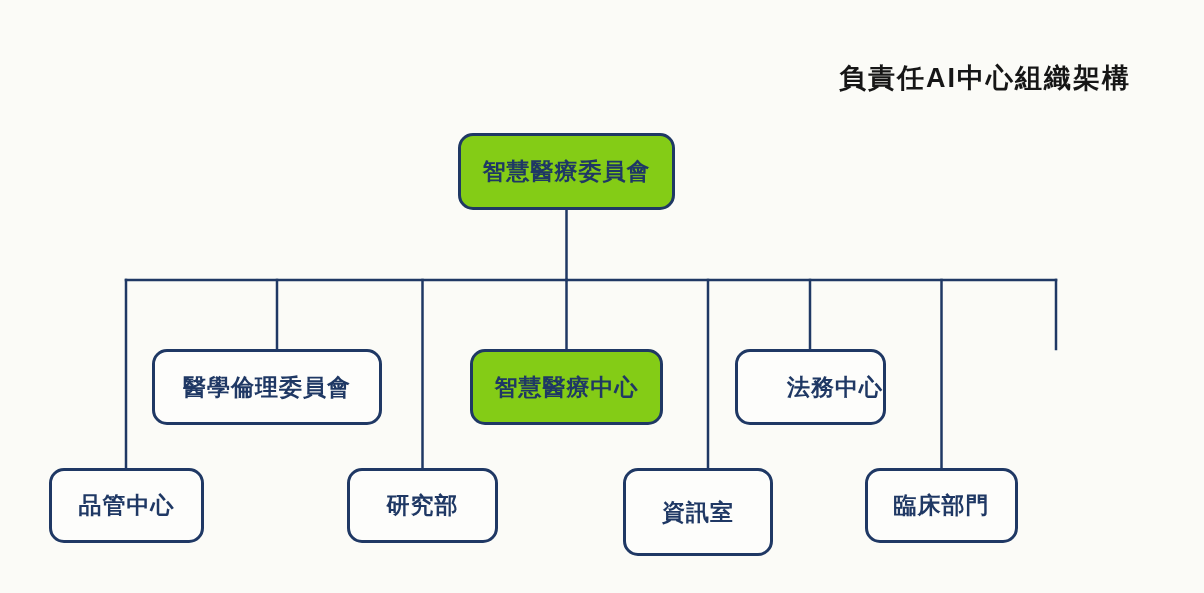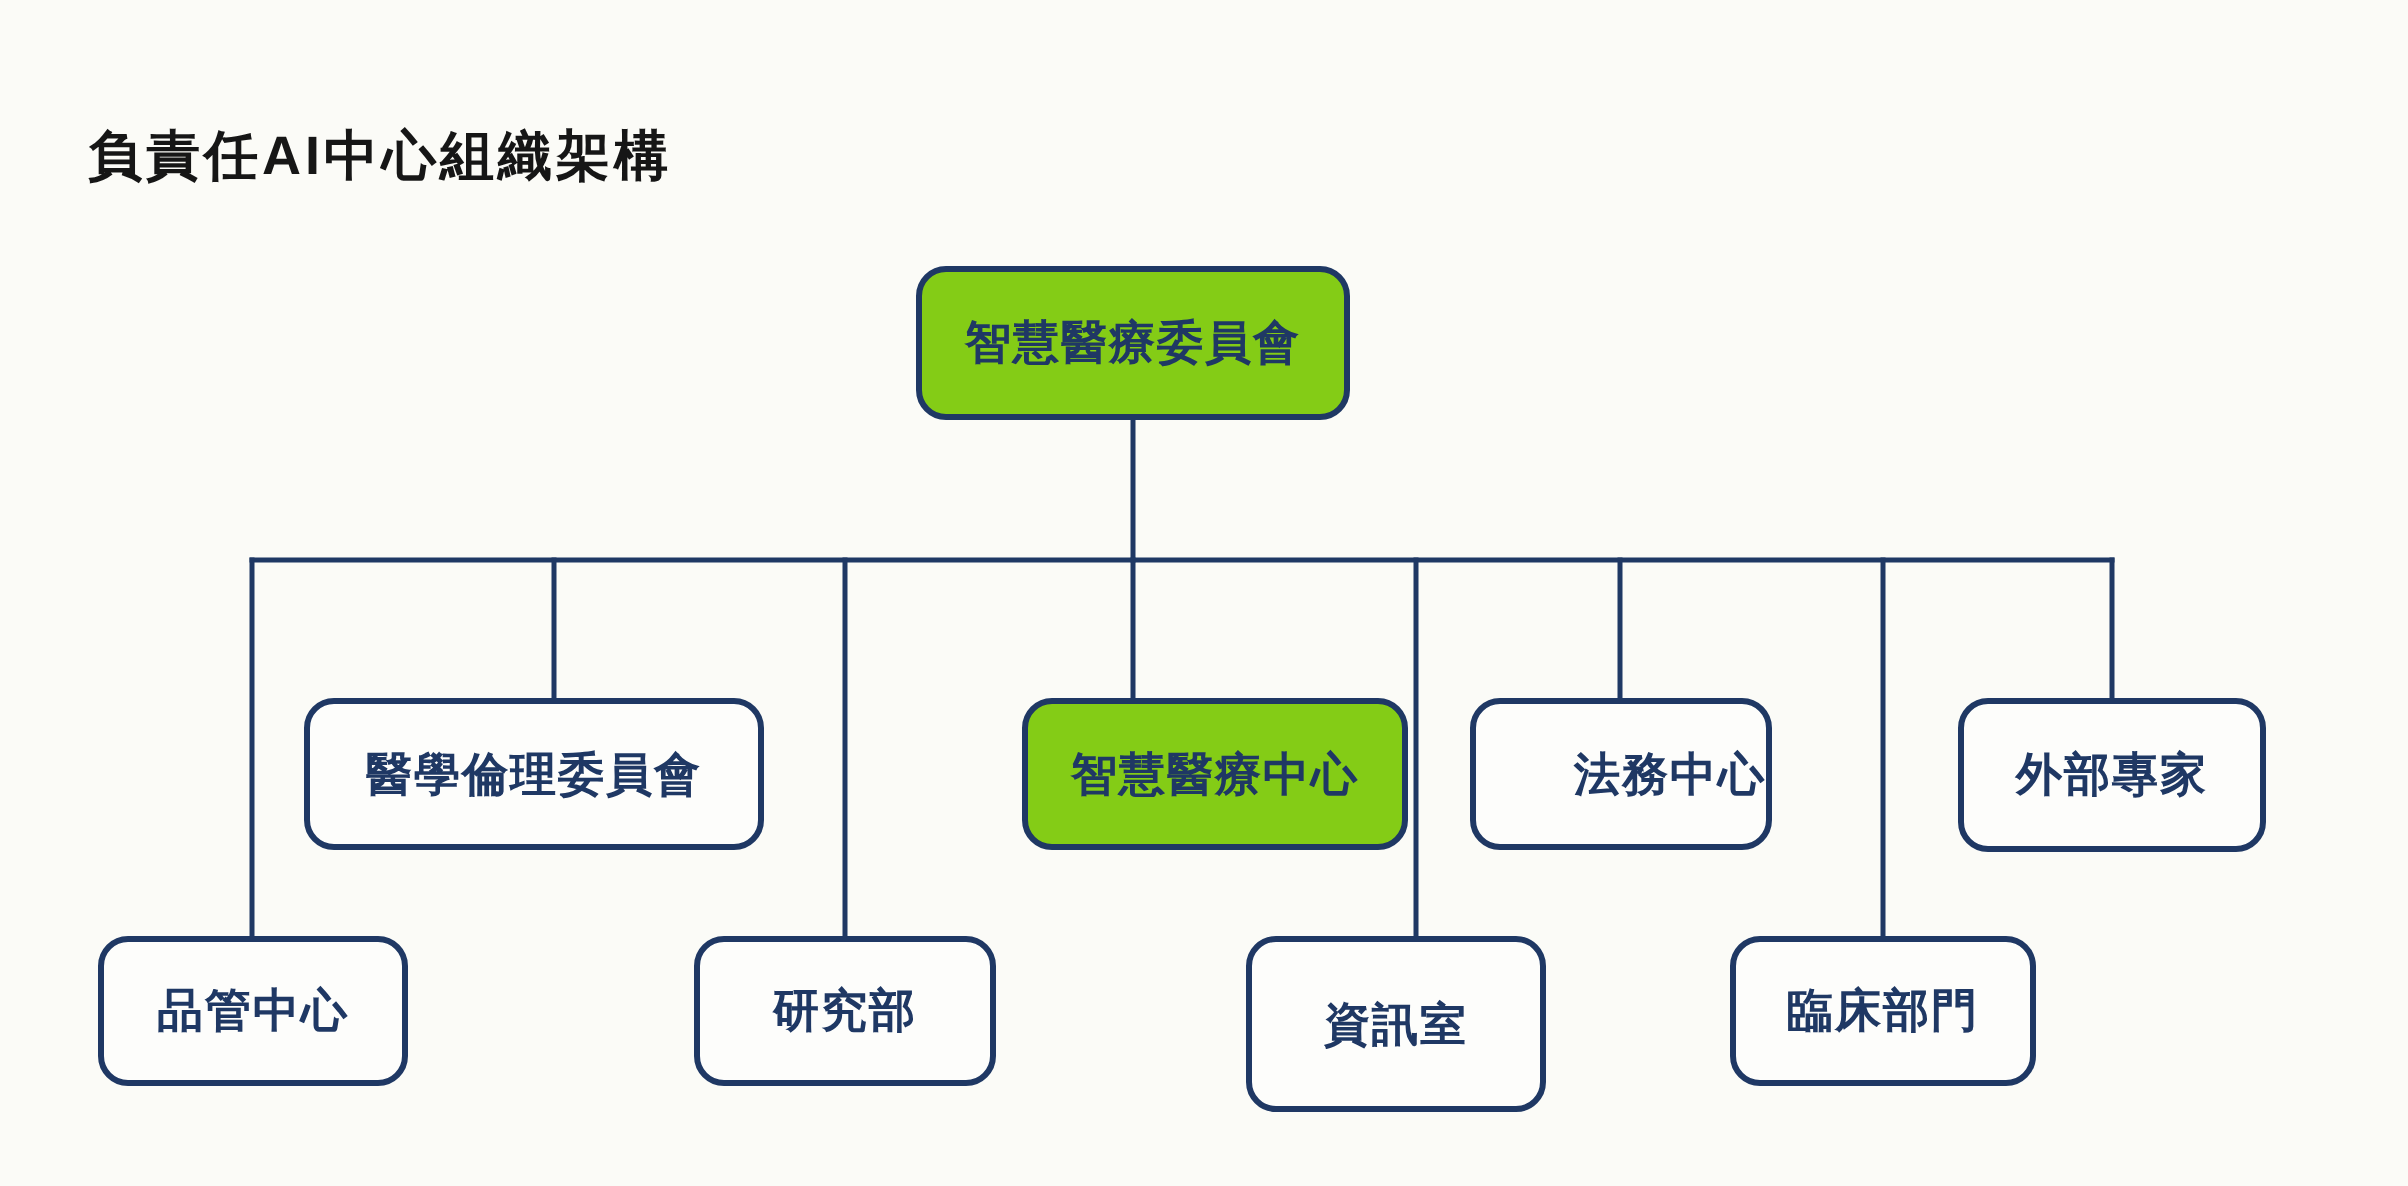--- a/index.html
+++ b/index.html
@@ -12,26 +12,25 @@
     height: 593px;
     background: #fbfbf7;
     font-family: "Liberation Sans", "DejaVu Sans", sans-serif;
     overflow: hidden;
   }
   .chart-title {
     position: absolute;
     left: 0;
     top: 60px;
     width: 1131px;
-    text-align: left;
+    text-align: right;
     font-size: 27px;
     font-weight: 700;
     letter-spacing: 2px;
     color: #161616;
-    padding-left: 44px;
   }
   .connectors {
     position: absolute;
     left: 0;
     top: 0;
     pointer-events: none;
   }
   .connectors line {
     stroke: #1f3864;
     stroke-width: 2.5;
@@ -51,21 +50,21 @@
     font-weight: 700;
     letter-spacing: 1px;
     white-space: nowrap;
   }
   .node.highlight {
     background: #84cc16;
   }
   
   .n-root     { left: 458px; top: 133px; width: 217px; height: 77px; }
   .n-ethics   { left: 152px; top: 349px; width: 230px; height: 76px; }
-  .n-smart    { left: 470px; top: 349px; width: 193px; height: 76px; margin-left: 41px; }
+  .n-smart    { left: 470px; top: 349px; width: 193px; height: 76px; }
   .n-legal    { left: 735px; top: 349px; width: 151px; height: 76px; justify-content: flex-end; }
   .n-external { left: 979px; top: 349px; width: 154px; height: 77px; }
   .n-quality  { left: 49px;  top: 468px; width: 155px; height: 75px; }
   .n-research { left: 347px; top: 468px; width: 151px; height: 75px; }
   .n-info     { left: 623px; top: 468px; width: 150px; height: 88px; }
   .n-clinical { left: 865px; top: 468px; width: 153px; height: 75px; }
 </style>
 </head>
 <body>
 
@@ -98,23 +97,20 @@
   </div>
 
   <div class="node highlight n-smart">
     <span>智慧醫療中心</span>
   </div>
 
   <div class="node n-legal">
     <span>法務中心</span>
   </div>
 
-  <div class="node n-external">
-    <span>外部專家</span>
-  </div>
 
   <div class="node n-quality">
     <span>品管中心</span>
   </div>
 
   <div class="node n-research">
     <span>研究部</span>
   </div>
 
   <div class="node n-info">

